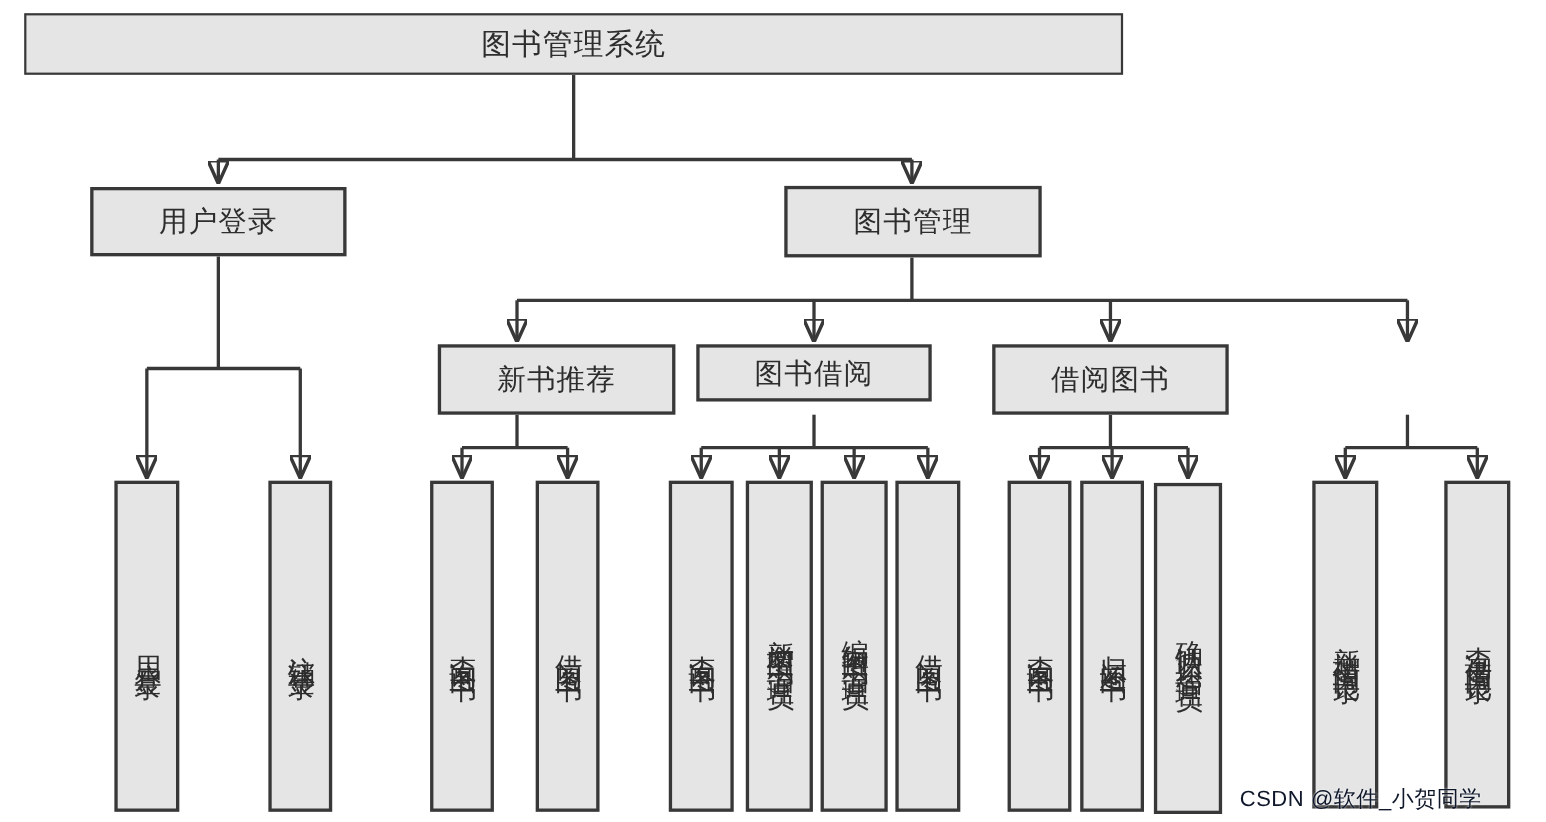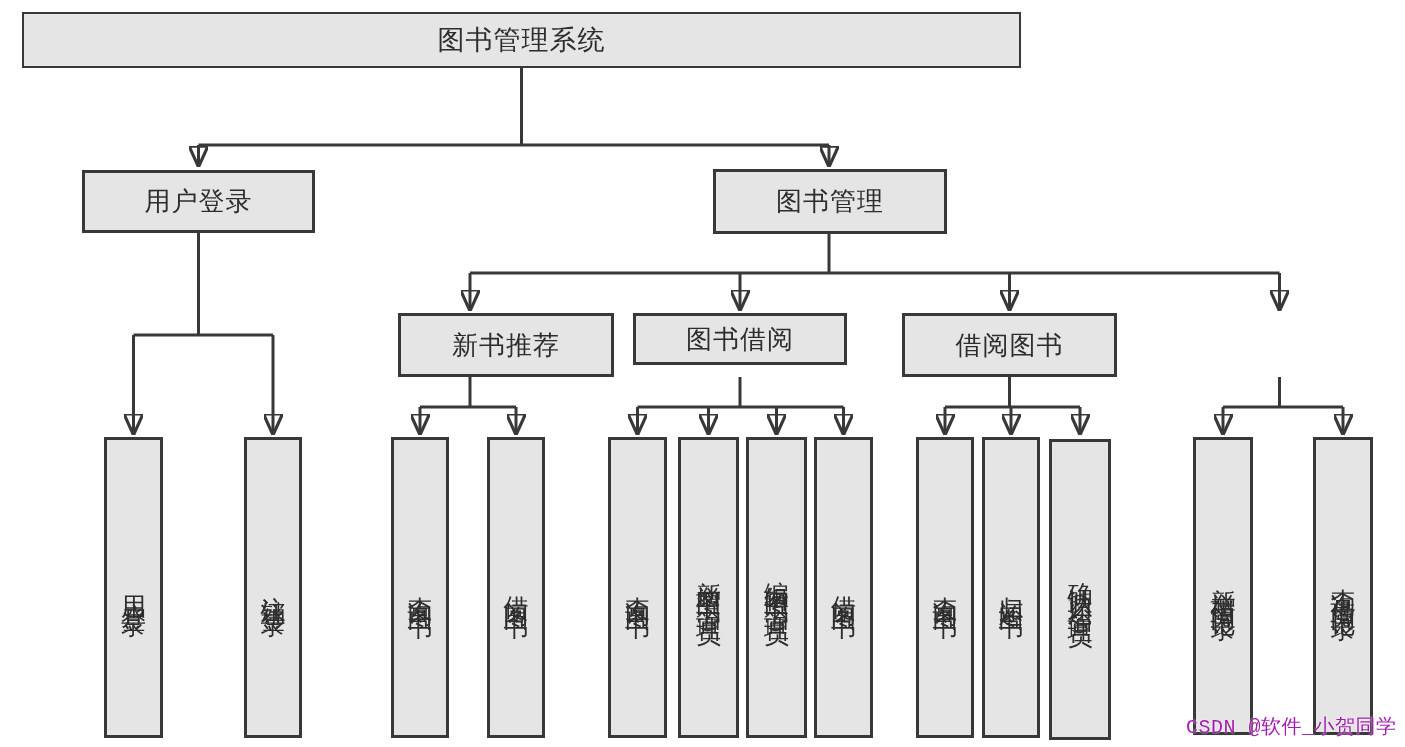--- a/index.html
+++ b/index.html
@@ -47,29 +47,28 @@
   }
   .vbox {
     writing-mode: vertical-rl;
     text-orientation: mixed;
     font-size: 25px;
     letter-spacing: 6px;
     line-height: 1;
   }
   .watermark {
     position: absolute;
-    left: 1186px;
+    left: 1127px;
     top: 713px;
     font-size: 20px;
     letter-spacing: 0.5px;
-    color: #a21caf;
+    color: #0f172a;
     text-shadow: 0 0 2px #ffffff;
     white-space: nowrap;
     z-index: 5;
-    font-family: Liberation Mono, monospace;
   }
 </style>
 </head>
 <body>
 
 <div id="canvas">
 
   <svg id="connectors" viewBox="0 0 1405 747" xmlns="http://www.w3.org/2000/svg">
     <defs>
       <marker id="arrow" viewBox="0 0 20 18" markerWidth="21" markerHeight="19" refX="19" refY="9" orient="auto" markerUnits="userSpaceOnUse">

